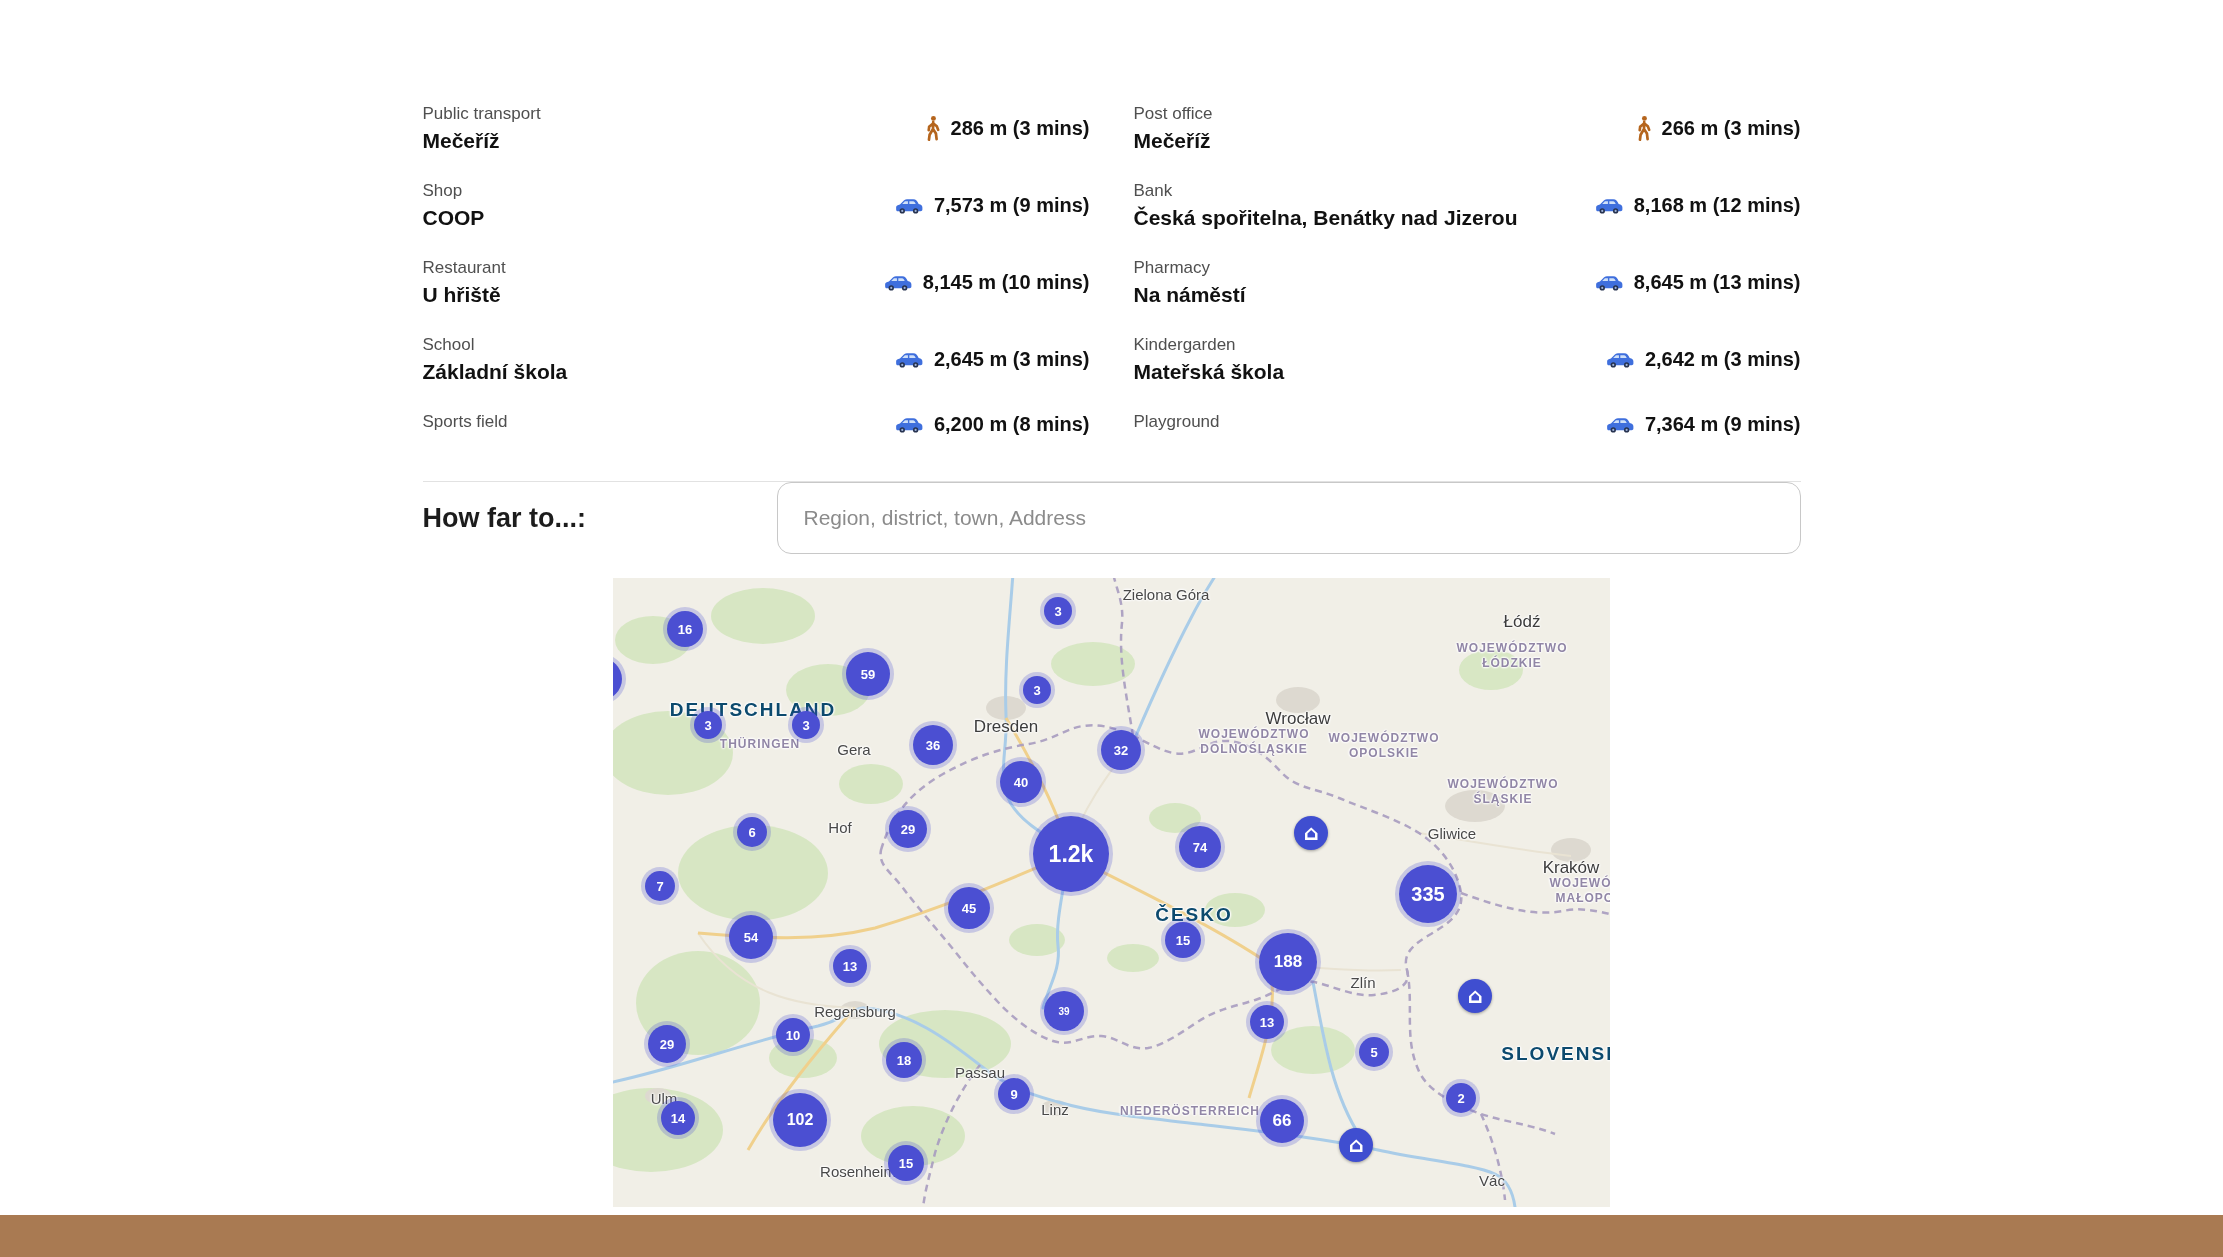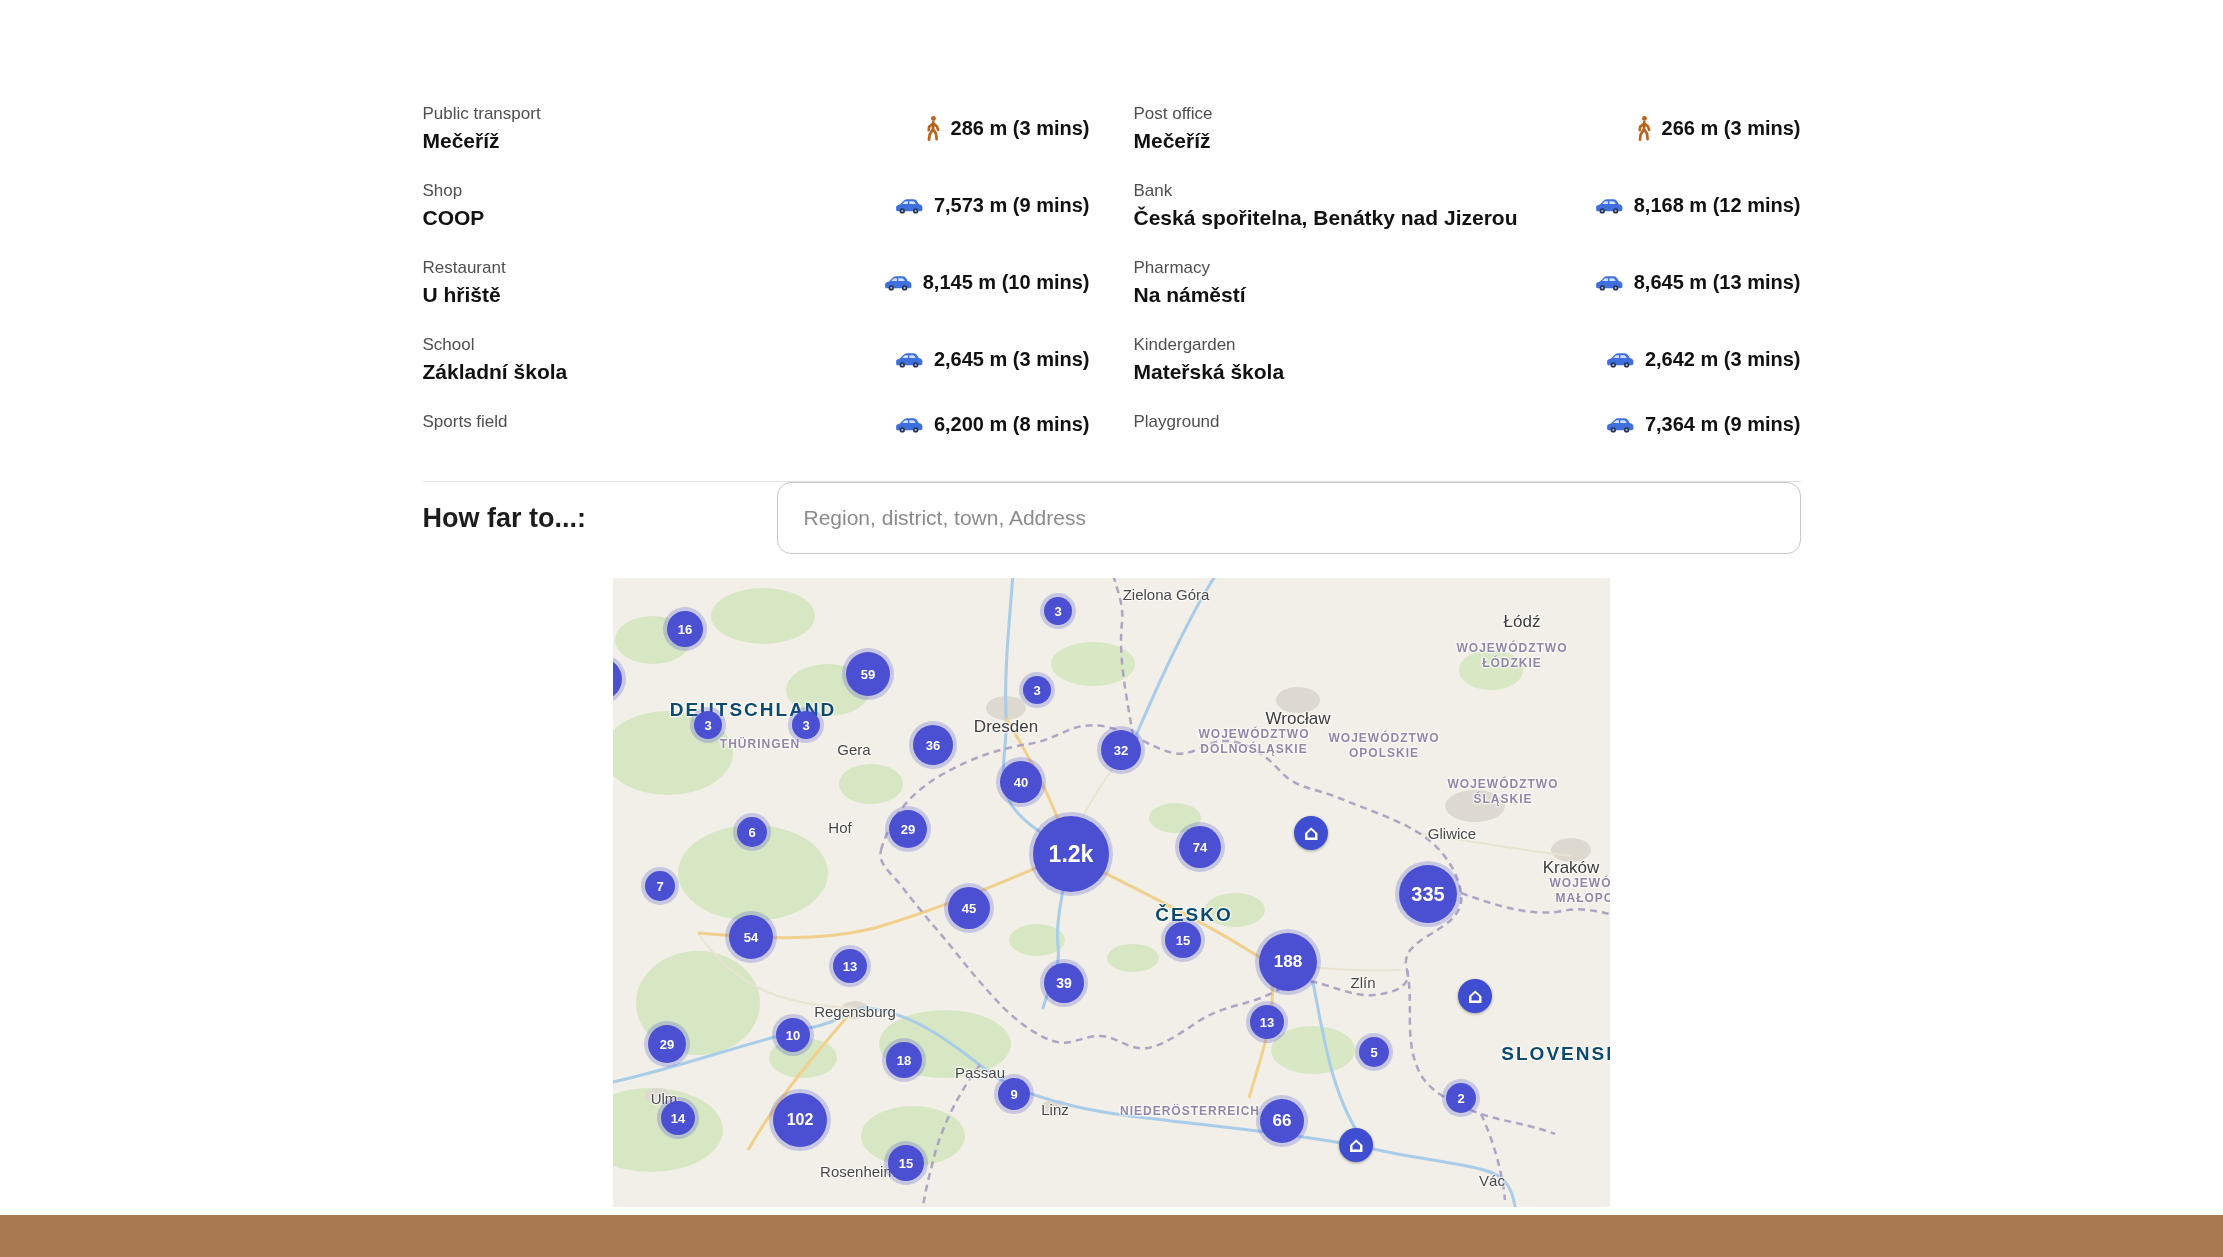--- a/index.html
+++ b/index.html
@@ -487,21 +487,21 @@
         </div>
         <div class="cluster" style="left: 570px; top: 362px; height: 36px; width: 36px; font-size: 13px;">
           <span>15</span>
         </div>
         <div class="cluster" style="left: 675px; top: 384px; height: 58px; width: 58px; font-size: 17px;">
           <span>188</span>
         </div>
         <div class="cluster" style="left: 237px; top: 388px; height: 34px; width: 34px; font-size: 13px;">
           <span>13</span>
         </div>
-        <div class="cluster" style="left: 451px; top: 405px; height: 40px; width: 40px; font-size: 14px;">
+        <div class="cluster" style="left: 451px; top: 433px; height: 40px; width: 40px; font-size: 10px;">
           <span>39</span>
         </div>
         <div class="cluster" style="left: 654px; top: 444px; height: 34px; width: 34px; font-size: 13px;">
           <span>13</span>
         </div>
         <div class="cluster" style="left: 54px; top: 466px; height: 38px; width: 38px; font-size: 13px;">
           <span>29</span>
         </div>
         <div class="cluster" style="left: 180px; top: 457px; height: 34px; width: 34px; font-size: 13px;">
           <span>10</span>

